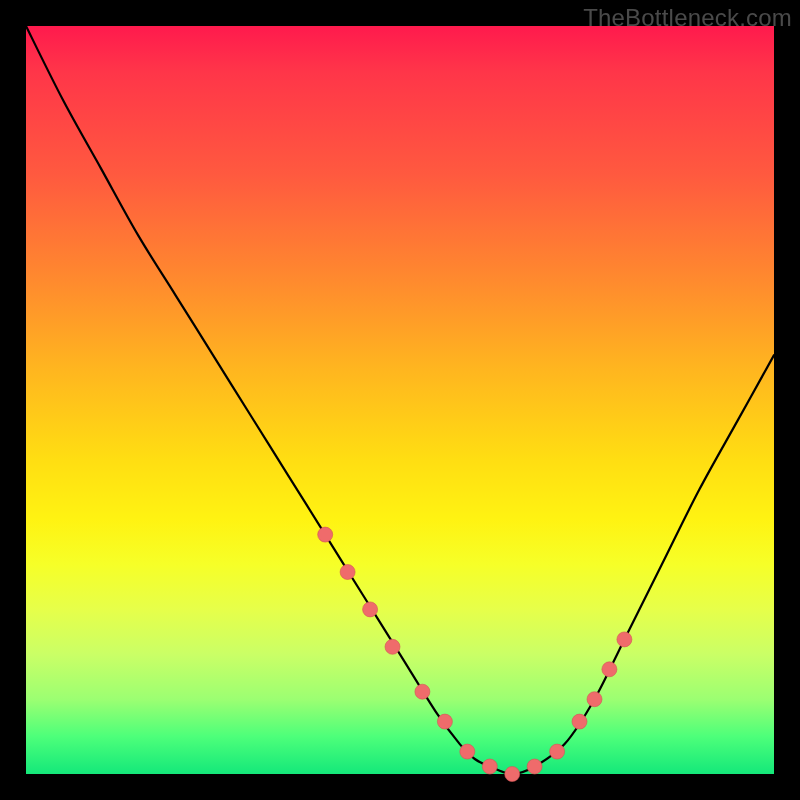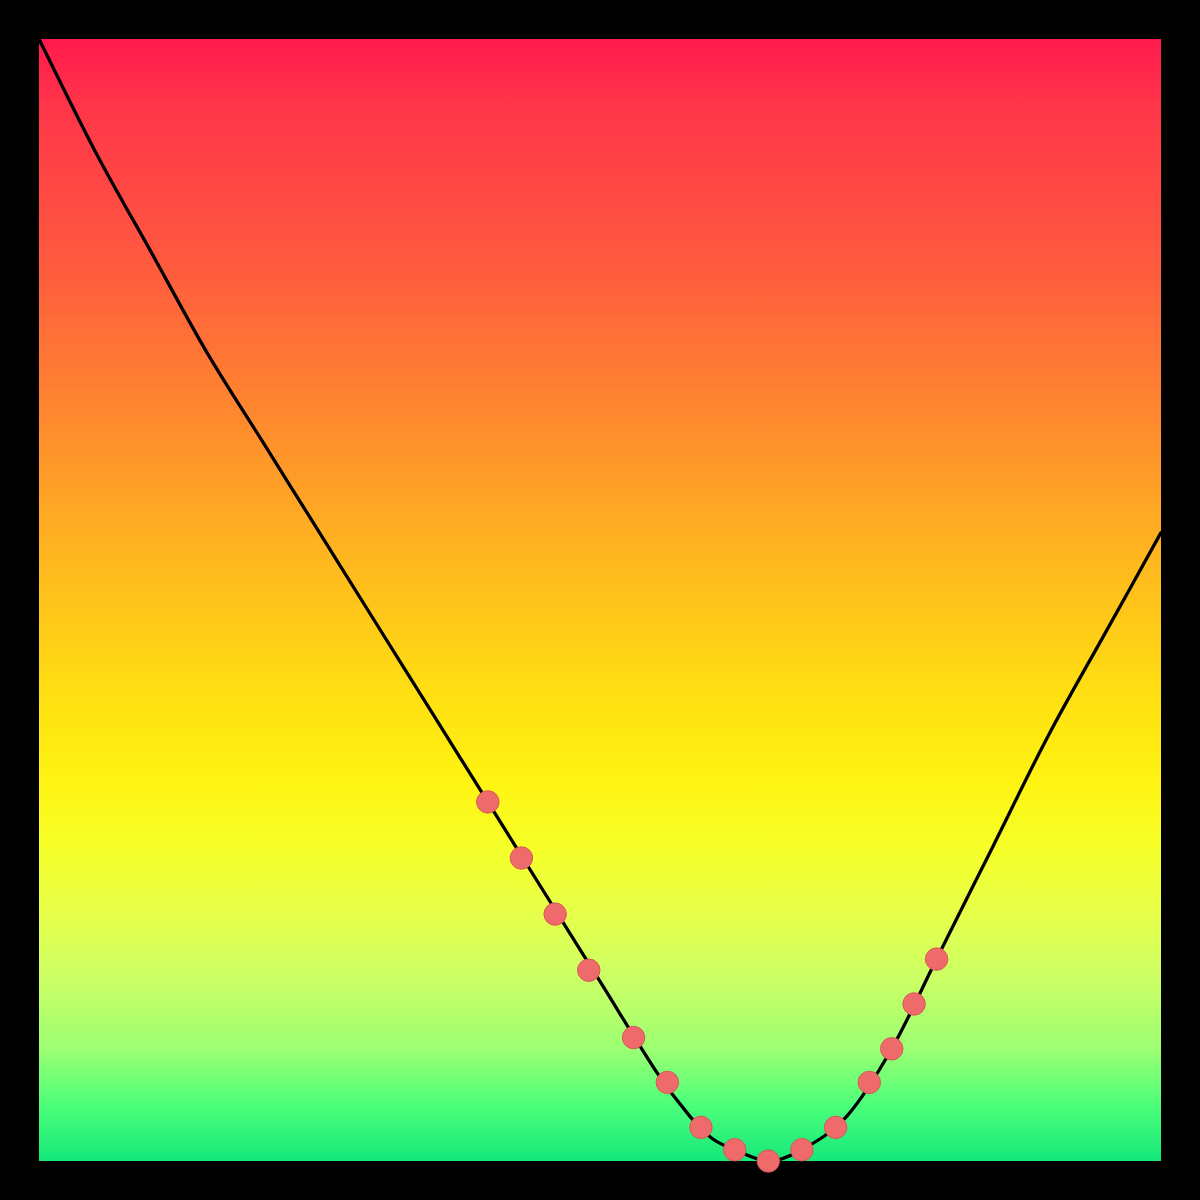--- a/index.html
+++ b/index.html
@@ -57,20 +57,21 @@
     width: 748px;
     height: 748px;
     overflow: visible;
   }
 </style>
 </head>
 <body>
 
 <div class="frame">
 
+  <div class="watermark">TheBottleneck.com</div>
 
   <div class="plot">
     <svg class="curve" viewBox="0 0 748 748" preserveAspectRatio="none">
       <path id="curve-path" fill="none" stroke-width="2.2" stroke-linecap="round" stroke-linejoin="round" d="M 0.0 0.0 C 6.2 12.5, 24.9 51.1, 37.4 74.8 C 49.9 98.5, 62.3 119.7, 74.8 142.1 C 87.3 164.6, 99.7 188.2, 112.2 209.4 C 124.7 230.6, 137.1 249.3, 149.6 269.3 C 162.1 289.2, 174.5 309.2, 187.0 329.1 C 199.5 349.1, 211.9 369.0, 224.4 389.0 C 236.9 408.9, 249.3 428.9, 261.8 448.8 C 274.3 468.7, 286.7 488.7, 299.2 508.6 C 311.7 528.6, 324.1 548.5, 336.6 568.5 C 349.1 588.4, 361.5 608.4, 374.0 628.3 C 386.5 648.3, 401.4 673.2, 411.4 688.2 C 421.4 703.1, 427.6 710.6, 433.8 718.1 C 440.1 725.6, 443.8 729.3, 448.8 733.0 C 453.8 736.8, 457.5 738.0, 463.8 740.5 C 470.0 743.0, 478.7 748.0, 486.2 748.0 C 493.7 748.0, 499.9 745.5, 508.6 740.5 C 517.4 735.5, 528.6 729.3, 538.6 718.1 C 548.5 706.9, 558.5 690.7, 568.5 673.2 C 578.5 655.7, 587.2 635.8, 598.4 613.4 C 609.6 590.9, 623.3 563.5, 635.8 538.6 C 648.3 513.6, 660.7 487.4, 673.2 463.8 C 685.7 440.1, 698.1 418.9, 710.6 396.4 C 723.1 374.0, 741.8 340.3, 748.0 329.1" stroke="#000000"></path>
       <g id="markers-group">
           <circle cx="299.2" cy="508.6" r="7.5" fill="#ef6b6b" stroke="#d35454" stroke-width="0.6"></circle>
           <circle cx="321.6" cy="546.0" r="7.5" fill="#ef6b6b" stroke="#d35454" stroke-width="0.6"></circle>
           <circle cx="344.1" cy="583.4" r="7.5" fill="#ef6b6b" stroke="#d35454" stroke-width="0.6"></circle>
           <circle cx="366.5" cy="620.8" r="7.5" fill="#ef6b6b" stroke="#d35454" stroke-width="0.6"></circle>
           <circle cx="396.4" cy="665.7" r="7.5" fill="#ef6b6b" stroke="#d35454" stroke-width="0.6"></circle>

